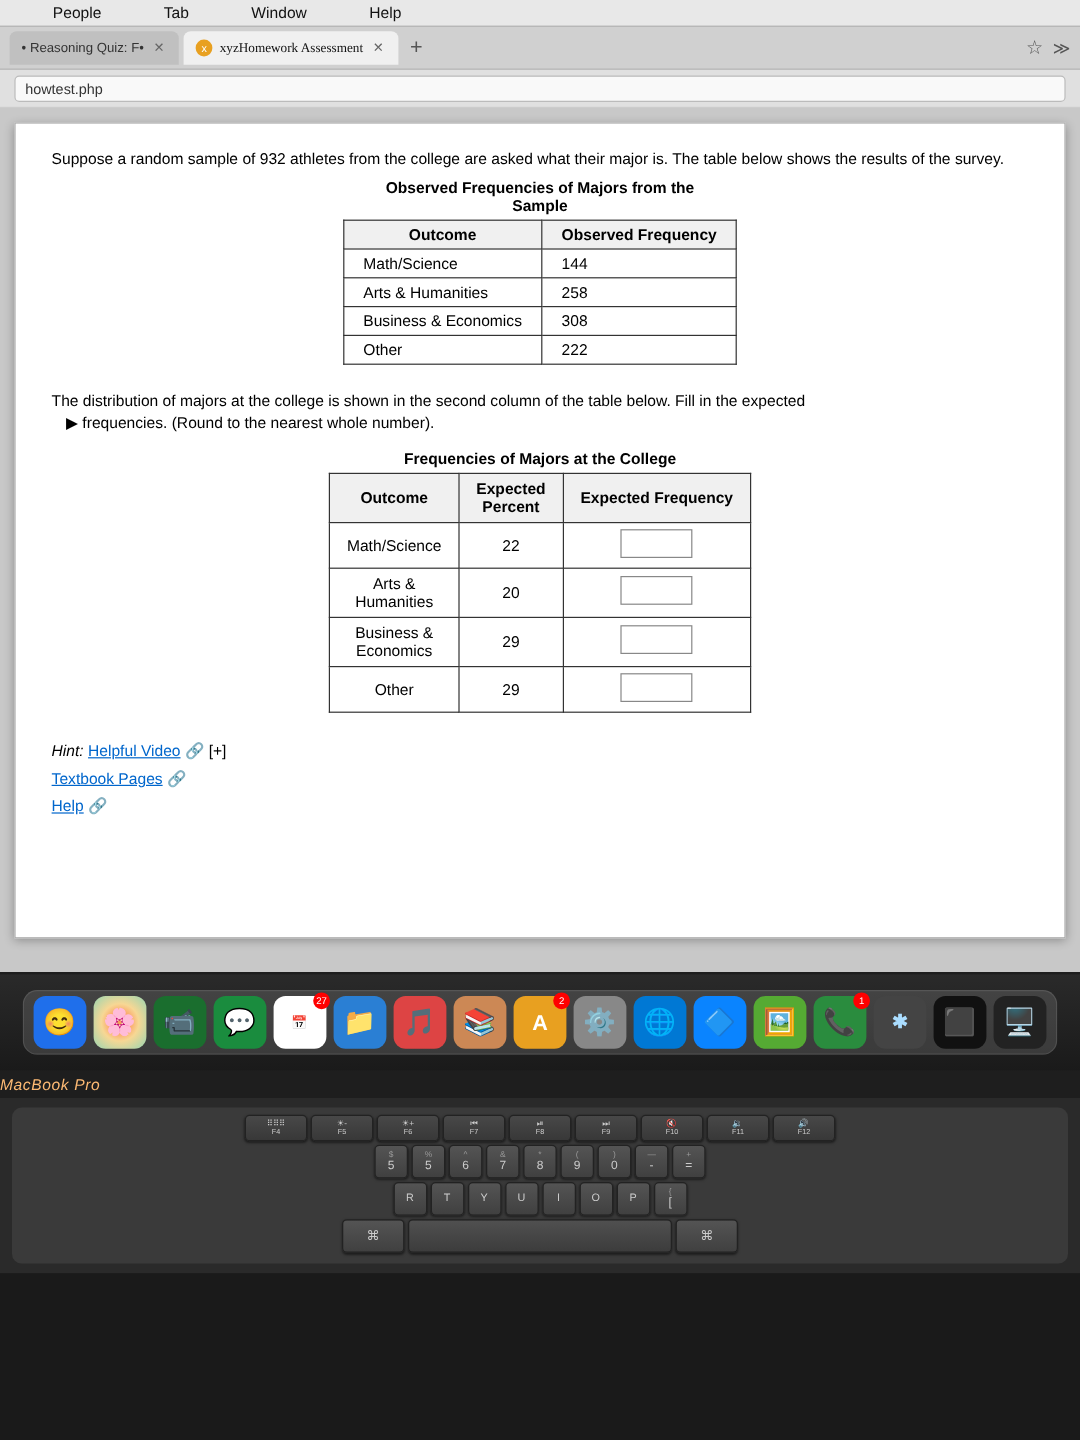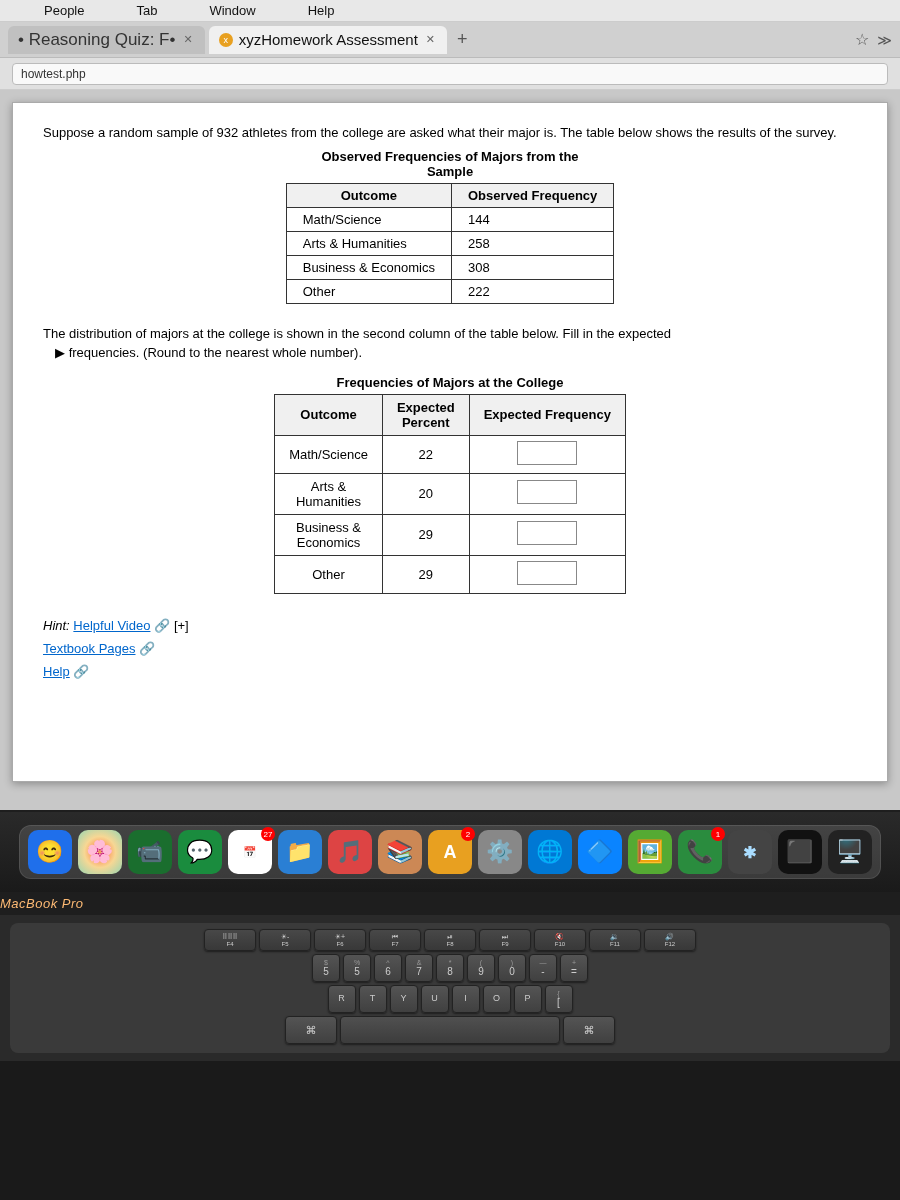--- a/index.html
+++ b/index.html
@@ -295,26 +295,26 @@
 
 <div class="menu-bar">
   <span>People</span>
   <span>Tab</span>
   <span>Window</span>
   <span>Help</span>
 </div>
 
 <div class="tab-bar">
   <div class="tab inactive">
-    <span style="font-size:17px;">• Reasoning Quiz: F•</span>
+    <span style="font-size:11px;">• Reasoning Quiz: F•</span>
     <span class="tab-close">✕</span>
   </div>
   <div class="tab active">
     <span class="tab-icon">x</span>
-    <span style="font-size:15px;">xyzHomework Assessment</span>
+    <span style="font-size:11px;font-family:Liberation Serif, serif;">xyzHomework Assessment</span>
     <span class="tab-close">✕</span>
   </div>
   <span class="new-tab-btn">+</span>
   <span class="star-btn">☆</span>
   <span style="color:#555;font-size:14px;margin-left:4px;">≫</span>
 </div>
 
 <div class="address-bar">
   <input class="address-input" type="text" value="howtest.php" style="">
 </div>

